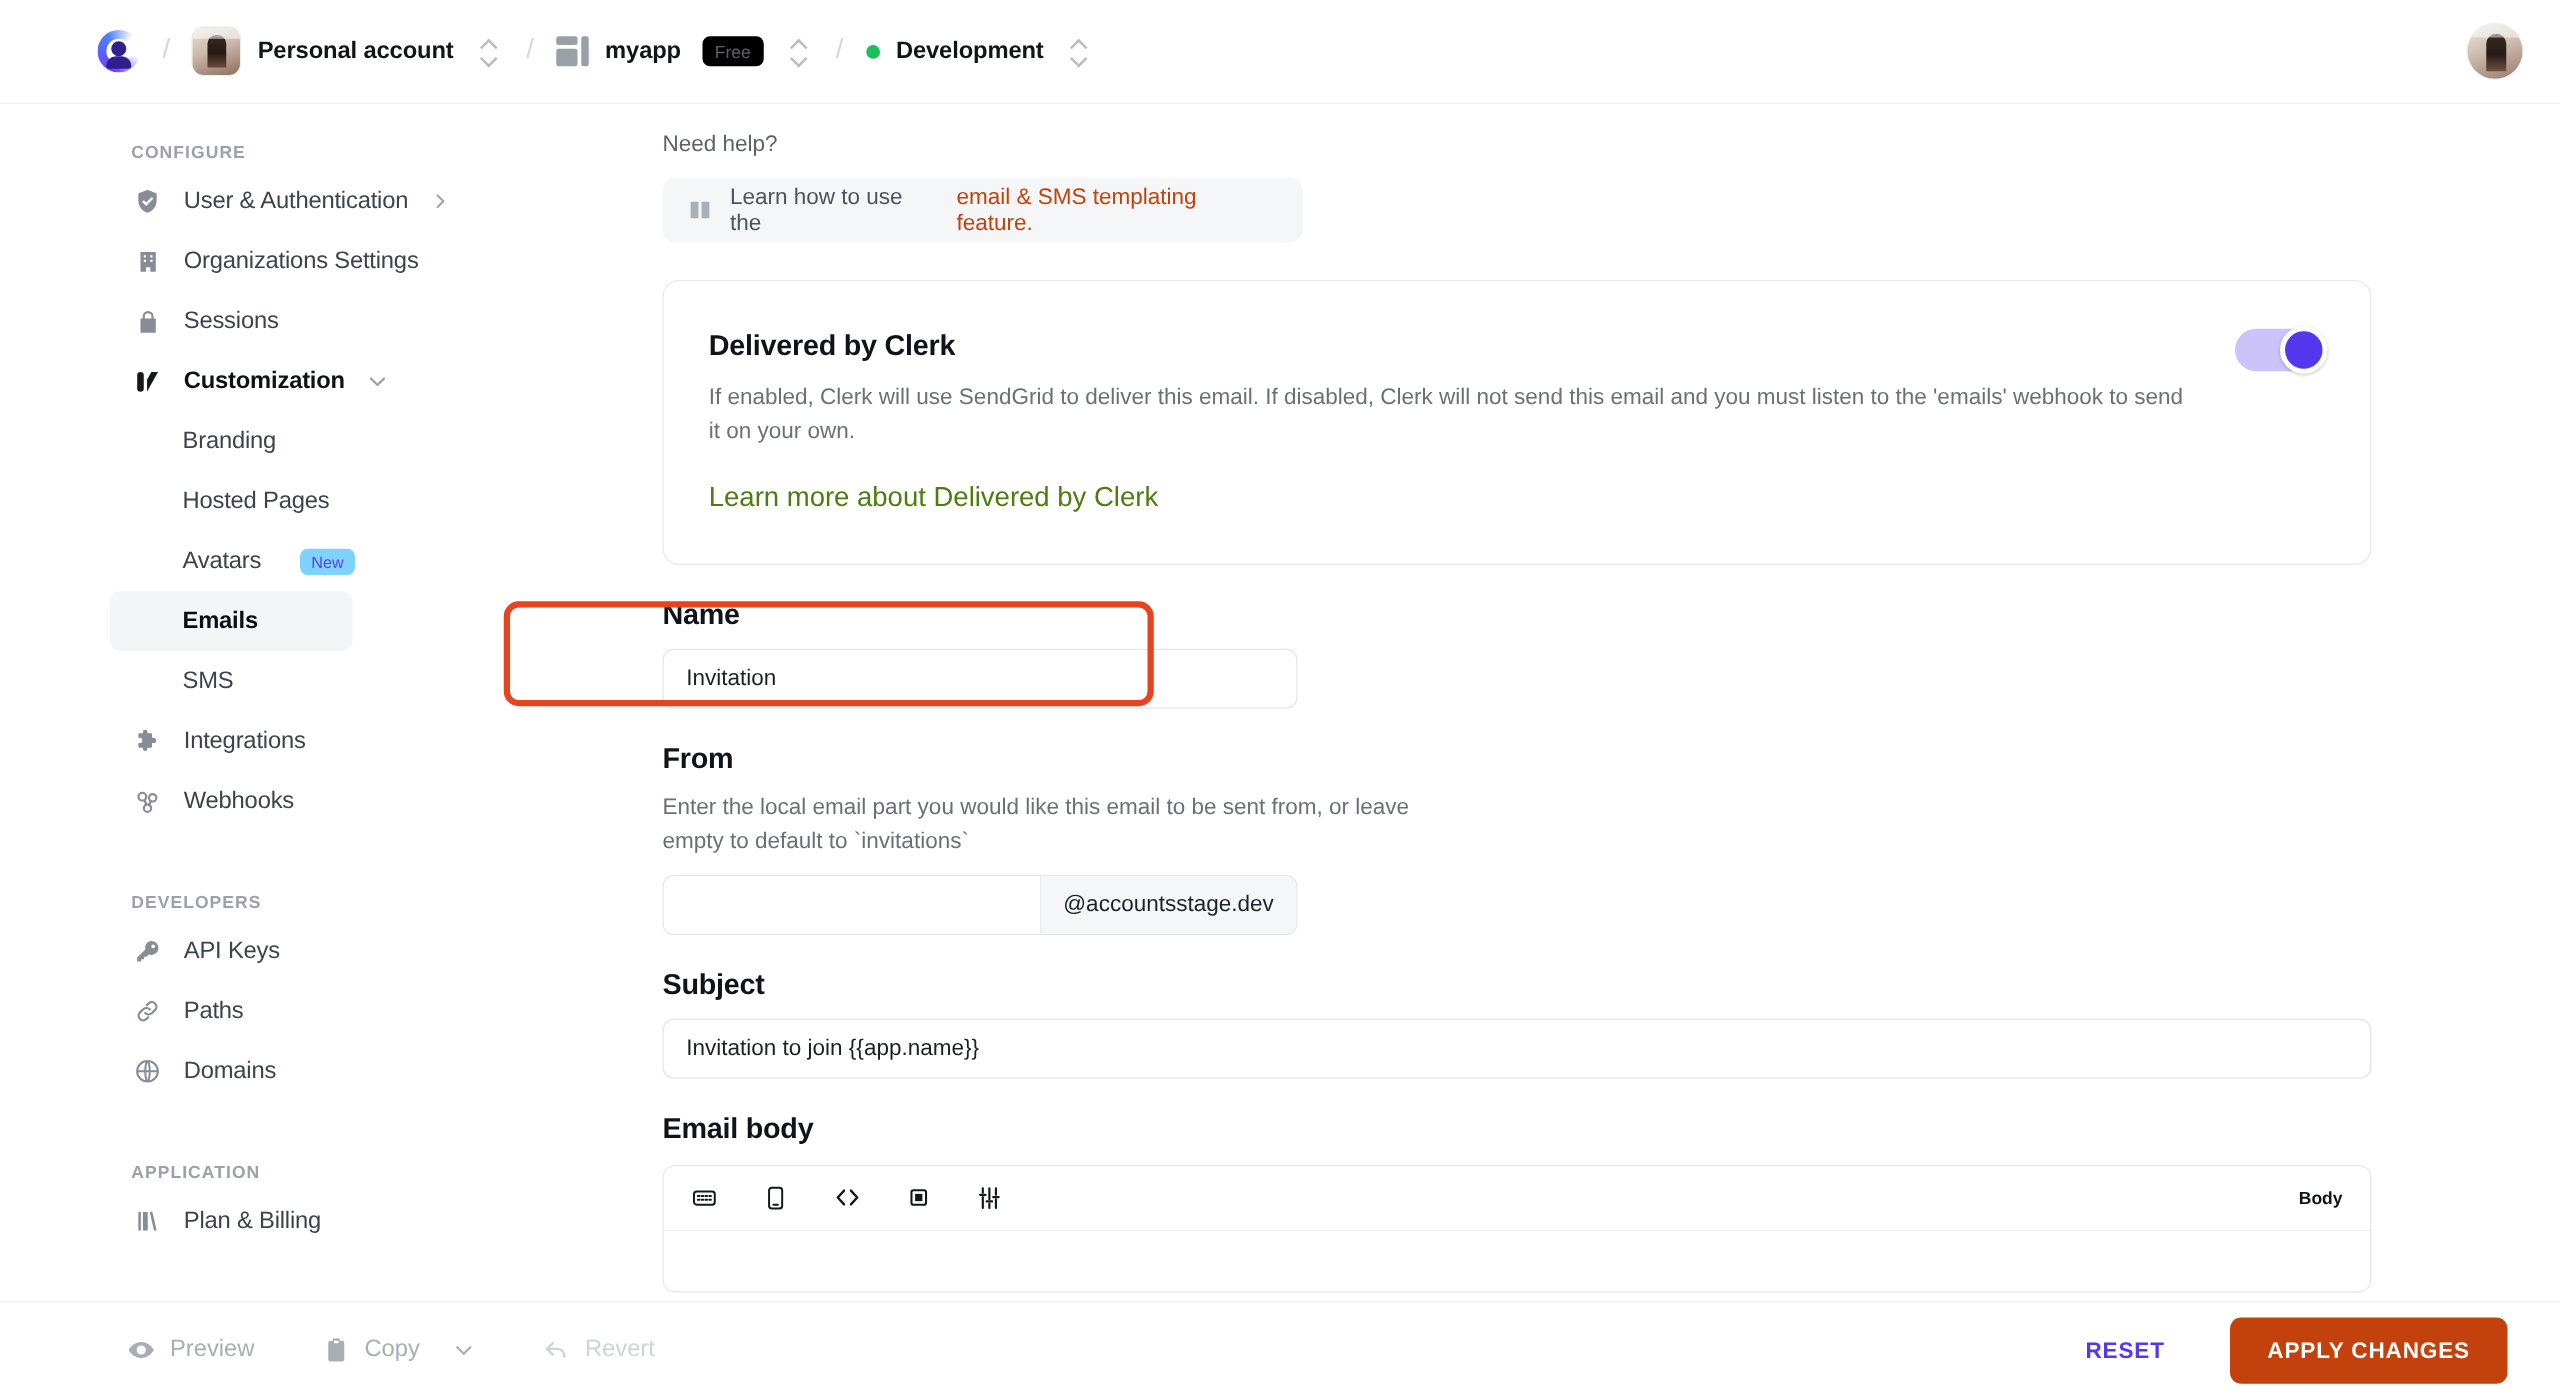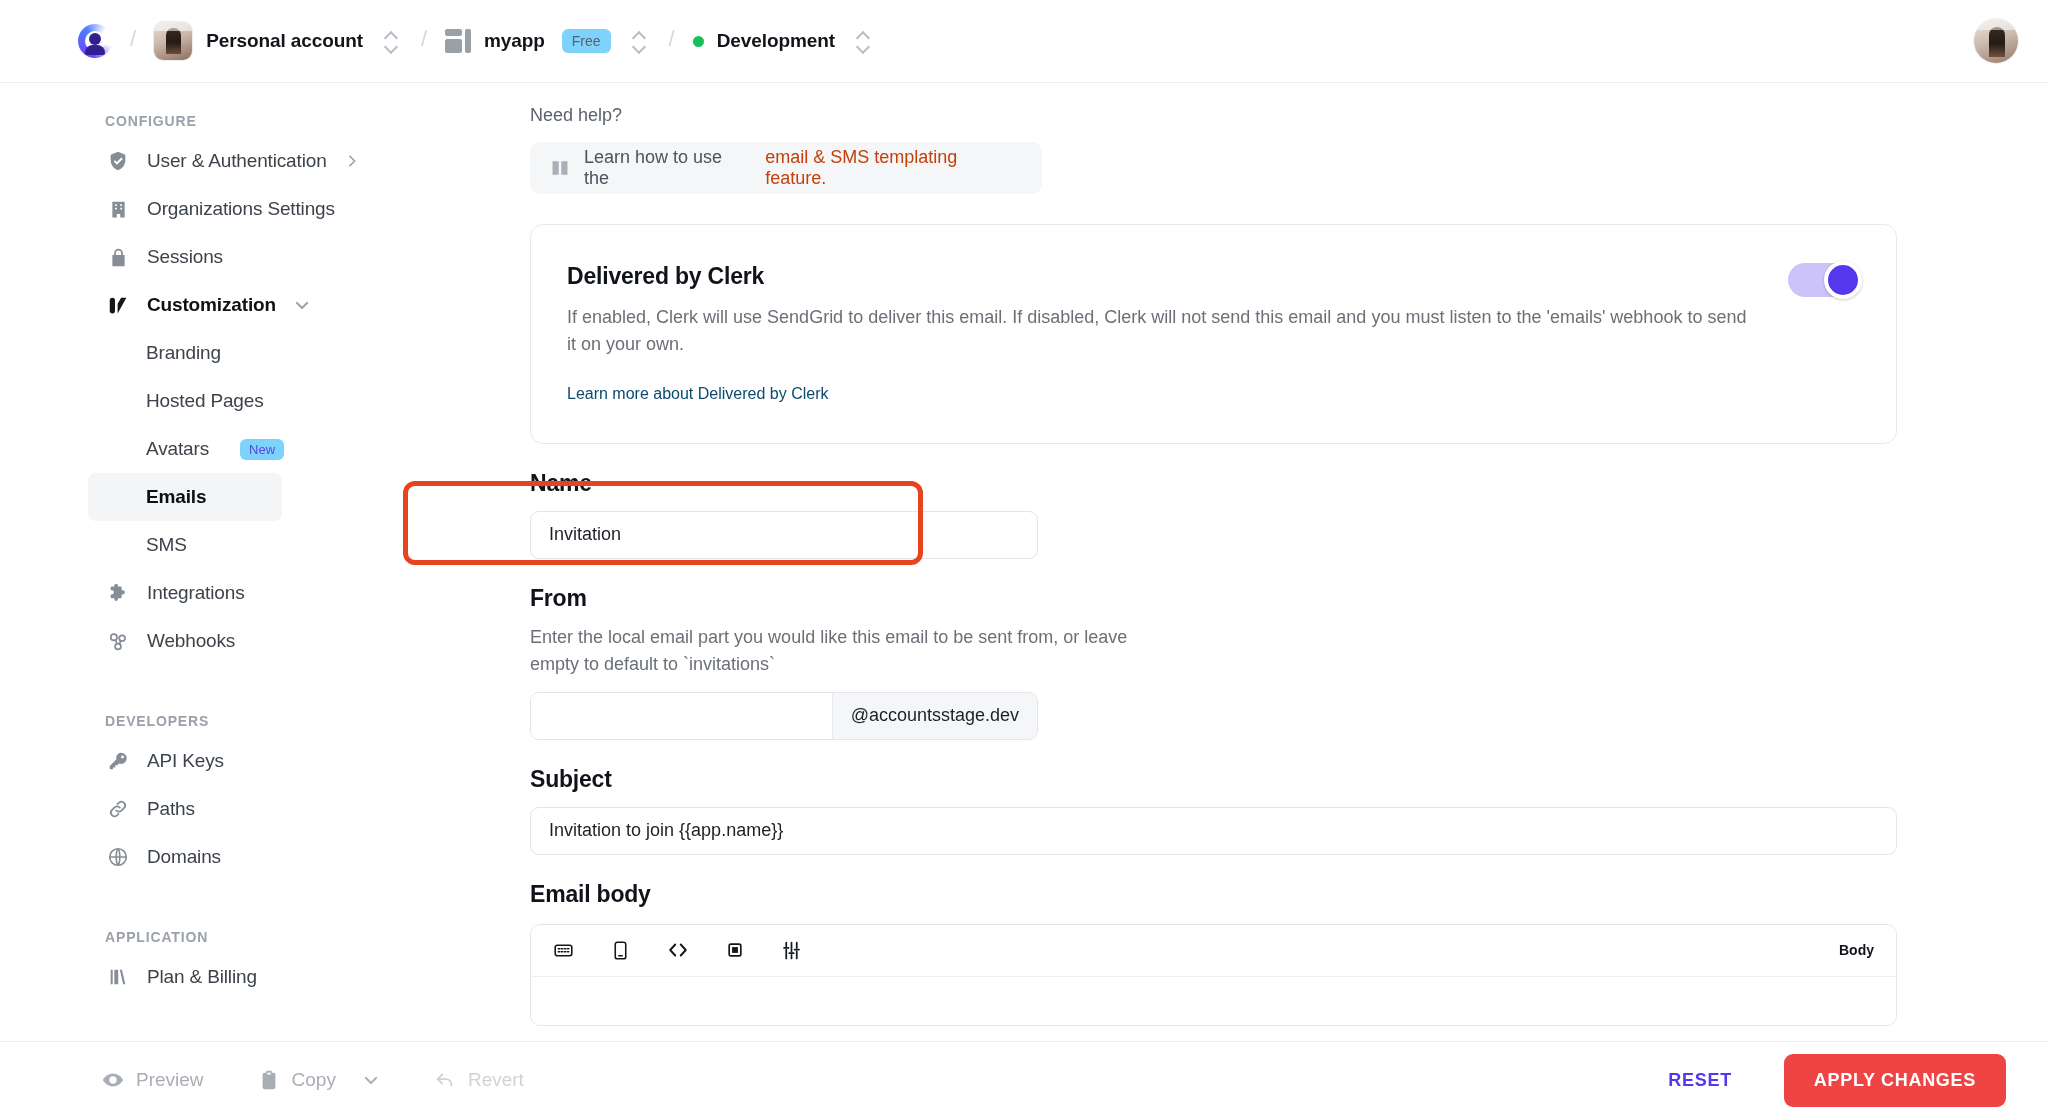--- a/index.html
+++ b/index.html
@@ -93,21 +93,21 @@
   .appsel { display:flex; align-items:center; gap: 13px; }
   .app-icon {
     width: 26px; height: 24px; position: relative; flex:0 0 auto;
   }
   .app-icon span { position:absolute; background:#9aa0a8; border-radius:2px; }
   .app-icon .s1 { left:0; top:0; width:17px; height:7px; }
   .app-icon .s2 { left:0; top:10px; width:17px; height:14px; }
   .app-icon .s3 { left:20px; top:0; width:6px; height:24px; }
   .app-name { font-size:19px; font-weight:700; color:#111418; letter-spacing:-.1px;}
   .pill-free {
-    background:#7dd3fc; color:#5b6069; font-size:14px; font-weight:500;
+    background:#000000; color:#5b6069; font-size:14px; font-weight:500;
     padding: 4px 10px; border-radius: 6px; margin-left: 4px;
   }
   .envsel { display:flex; align-items:center; gap: 13px; }
   .env-dot { width: 11px; height: 11px; border-radius:50%; background:#18bf5a; }
   .env-name { font-size:19px; font-weight:600; color:#111418; letter-spacing:-.1px;}
 
   .user-avatar {
     margin-left:auto;
     width: 44px; height: 44px; border-radius: 50%;
     overflow:hidden; position:relative; cursor:pointer;
@@ -183,21 +183,21 @@
     position: relative;
     width: 1367px;
   }
   .card h3 { font-size: 23px; font-weight:700; color:#10141a; letter-spacing:-.2px;}
   .card p {
     margin-top: 14px; font-size: 18px; line-height: 1.52; color:#6b7078;
     max-width: 1180px;
   }
   .card .lnk {
     display:inline-block; margin-top: 26px;
-    font-size: 16px; color:#0c4a6e; text-decoration:none;
+    font-size: 22px; color:#4d7c0f; text-decoration:none;
   }
   .toggle {
     position:absolute; right: 36px; top: 38px;
     width: 72px; height: 34px; border-radius: 18px;
     background:#cdc3fb; cursor:pointer;
   }
   .toggle .knob {
     position:absolute; right: -2px; top: -2px;
     width: 38px; height: 38px; border-radius:50%;
     background:#5538ee; border: 4px solid #ffffff;
@@ -268,21 +268,21 @@
     font-size: 19px; color:#a9aeb5; cursor:pointer; margin-right: 54px;
   }
   .bb-btn.faded { color:#cfd3d8; }
   .bb-ico { display:flex; align-items:center; color: inherit;}
   .bb-right { margin-left:auto; display:flex; align-items:center; gap: 36px; }
   .reset-btn {
     font-size:18px; font-weight:700; color:#5538ee; letter-spacing:.7px;
     cursor:pointer; padding: 10px 16px;
   }
   .apply-btn {
-    background:#ef4444; color:#fff; border:0; border-radius:9px;
+    background:#c2410c; color:#fff; border:0; border-radius:9px;
     font-family:inherit; font-size:18px; font-weight:700; letter-spacing:.7px;
     padding: 16px 30px; cursor:pointer;
   }
 </style>
 </head>
 <body>
 
 <div class="topbar">
   <div class="brand-logo">
     <div class="ring"></div>

